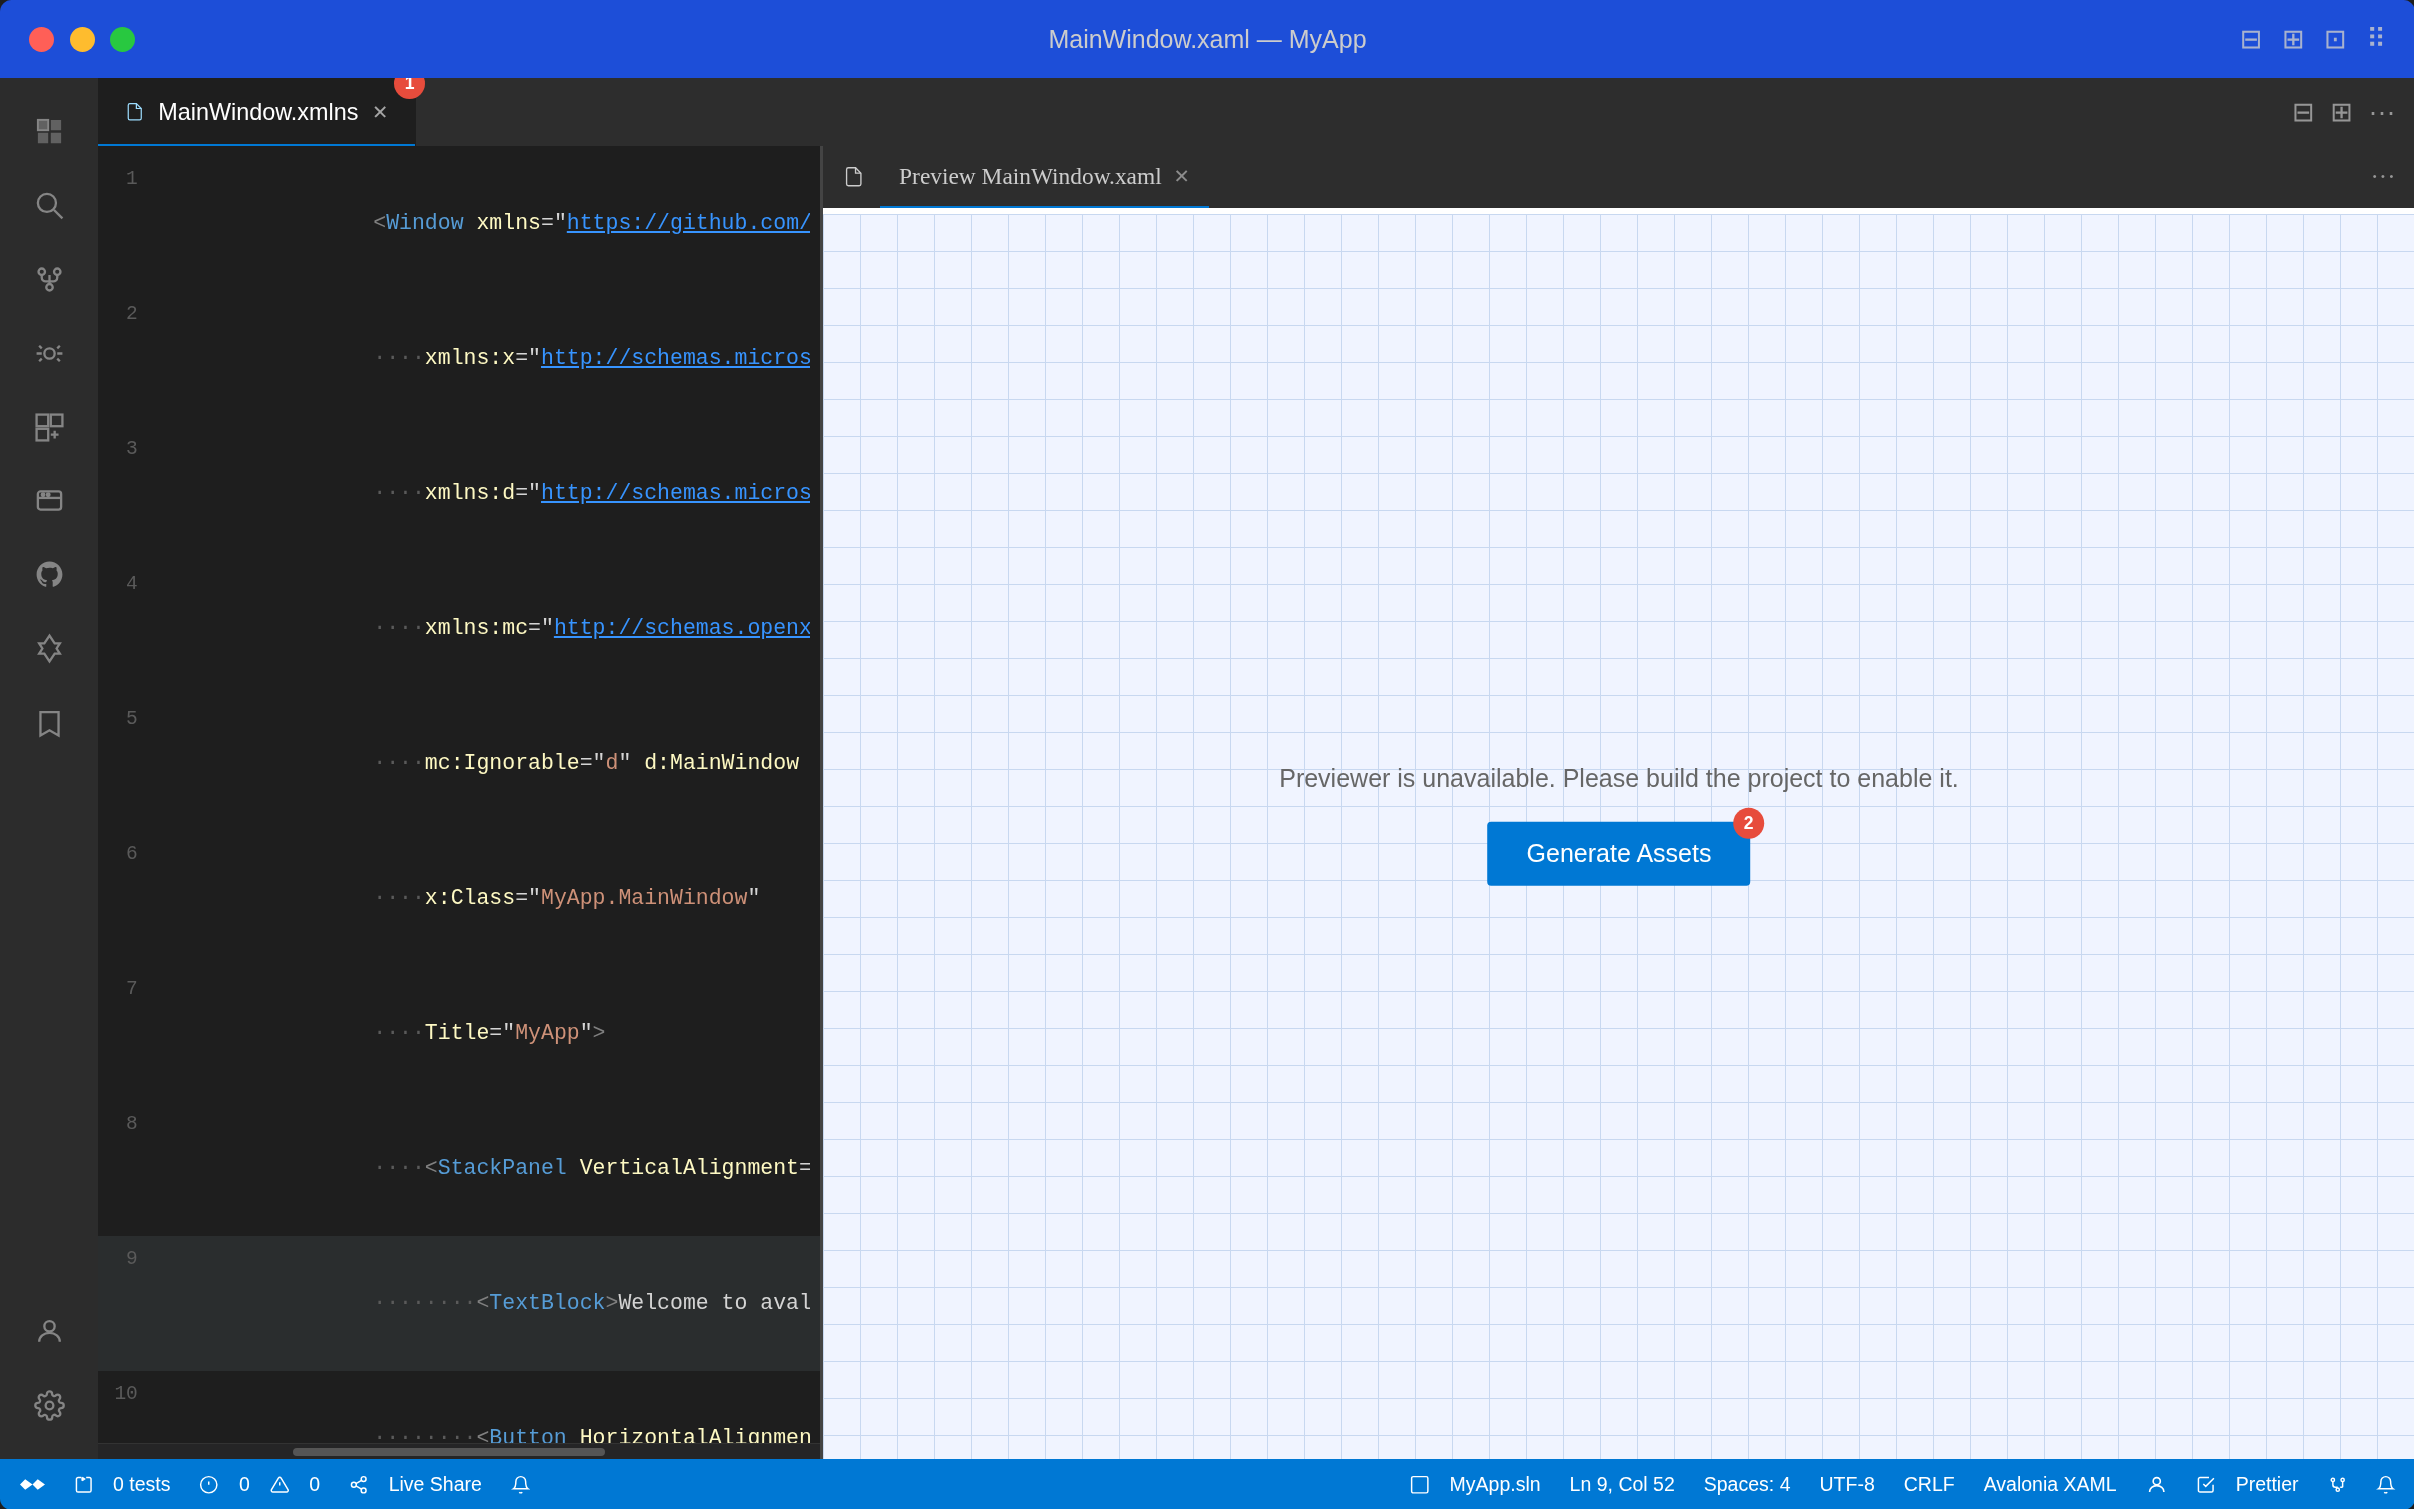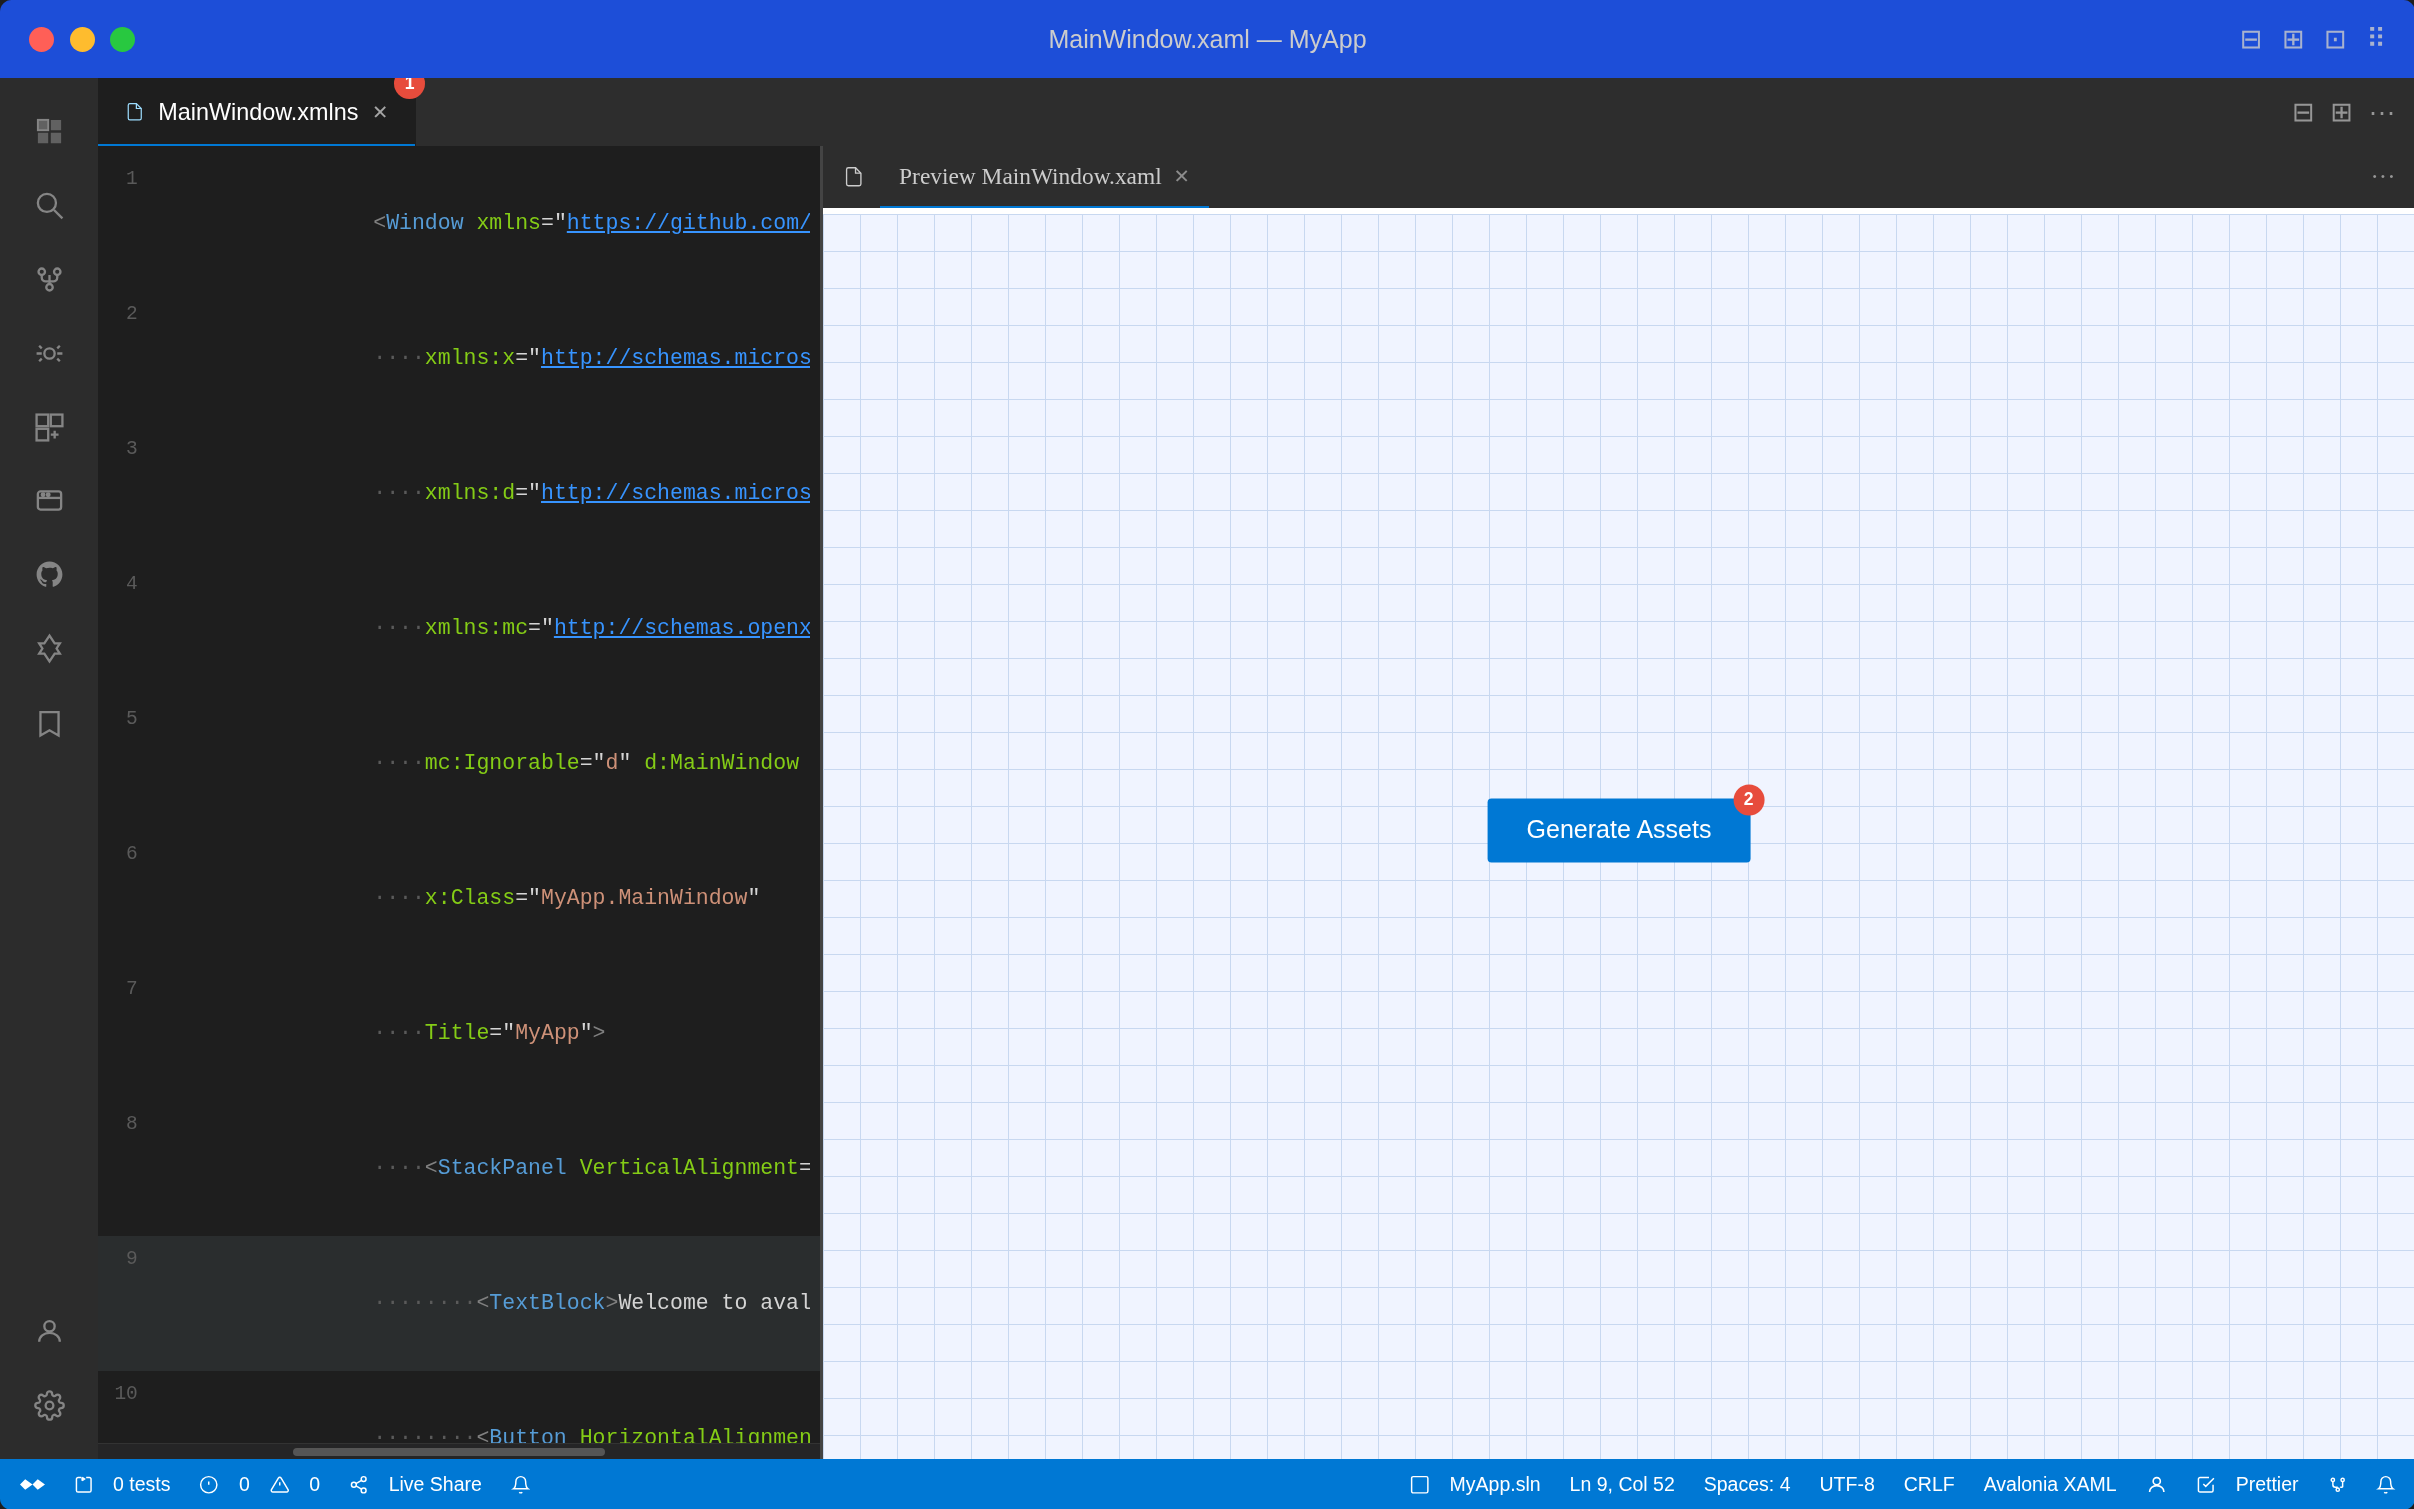--- a/index.html
+++ b/index.html
@@ -219,21 +219,21 @@
       flex: 1;
       white-space: pre;
       overflow: hidden;
     }
     .dots {
       color: #5a5a5a;
     }
 
     
     .xml-tag { color: #569cd6; }
-    .xml-attr { color: #84cc16; }
+    .xml-attr { color: #fef9c3; }
     .xml-value { color: #ce9178; }
     .xml-link { color: #3794ff; text-decoration: underline; }
     .xml-equals { color: #d4d4d4; }
     .xml-text { color: #d4d4d4; }
     .xml-bracket { color: #808080; }
 
     
     .editor-scrollbar {
       height: 15.6px;
       background: #252526;
@@ -578,20 +578,21 @@
             </svg>
             <div class="preview-tab">
               <span>Preview MainWindow.xaml</span>
               <span class="tab-close">✕</span>
             </div>
             <div class="preview-tab-actions">···</div>
           </div>
           <div class="preview-content">
             <div class="preview-grid"></div>
             <div class="preview-message">
+              <div class="preview-message-text">Previewer is unavailable. Please build the project to enable it.</div>
               <button class="generate-btn">
                 <span>Generate Assets</span>
                 <div class="badge-2">2</div>
               </button>
             </div>
           </div>
         </div>
 
       </div>
     </div>

